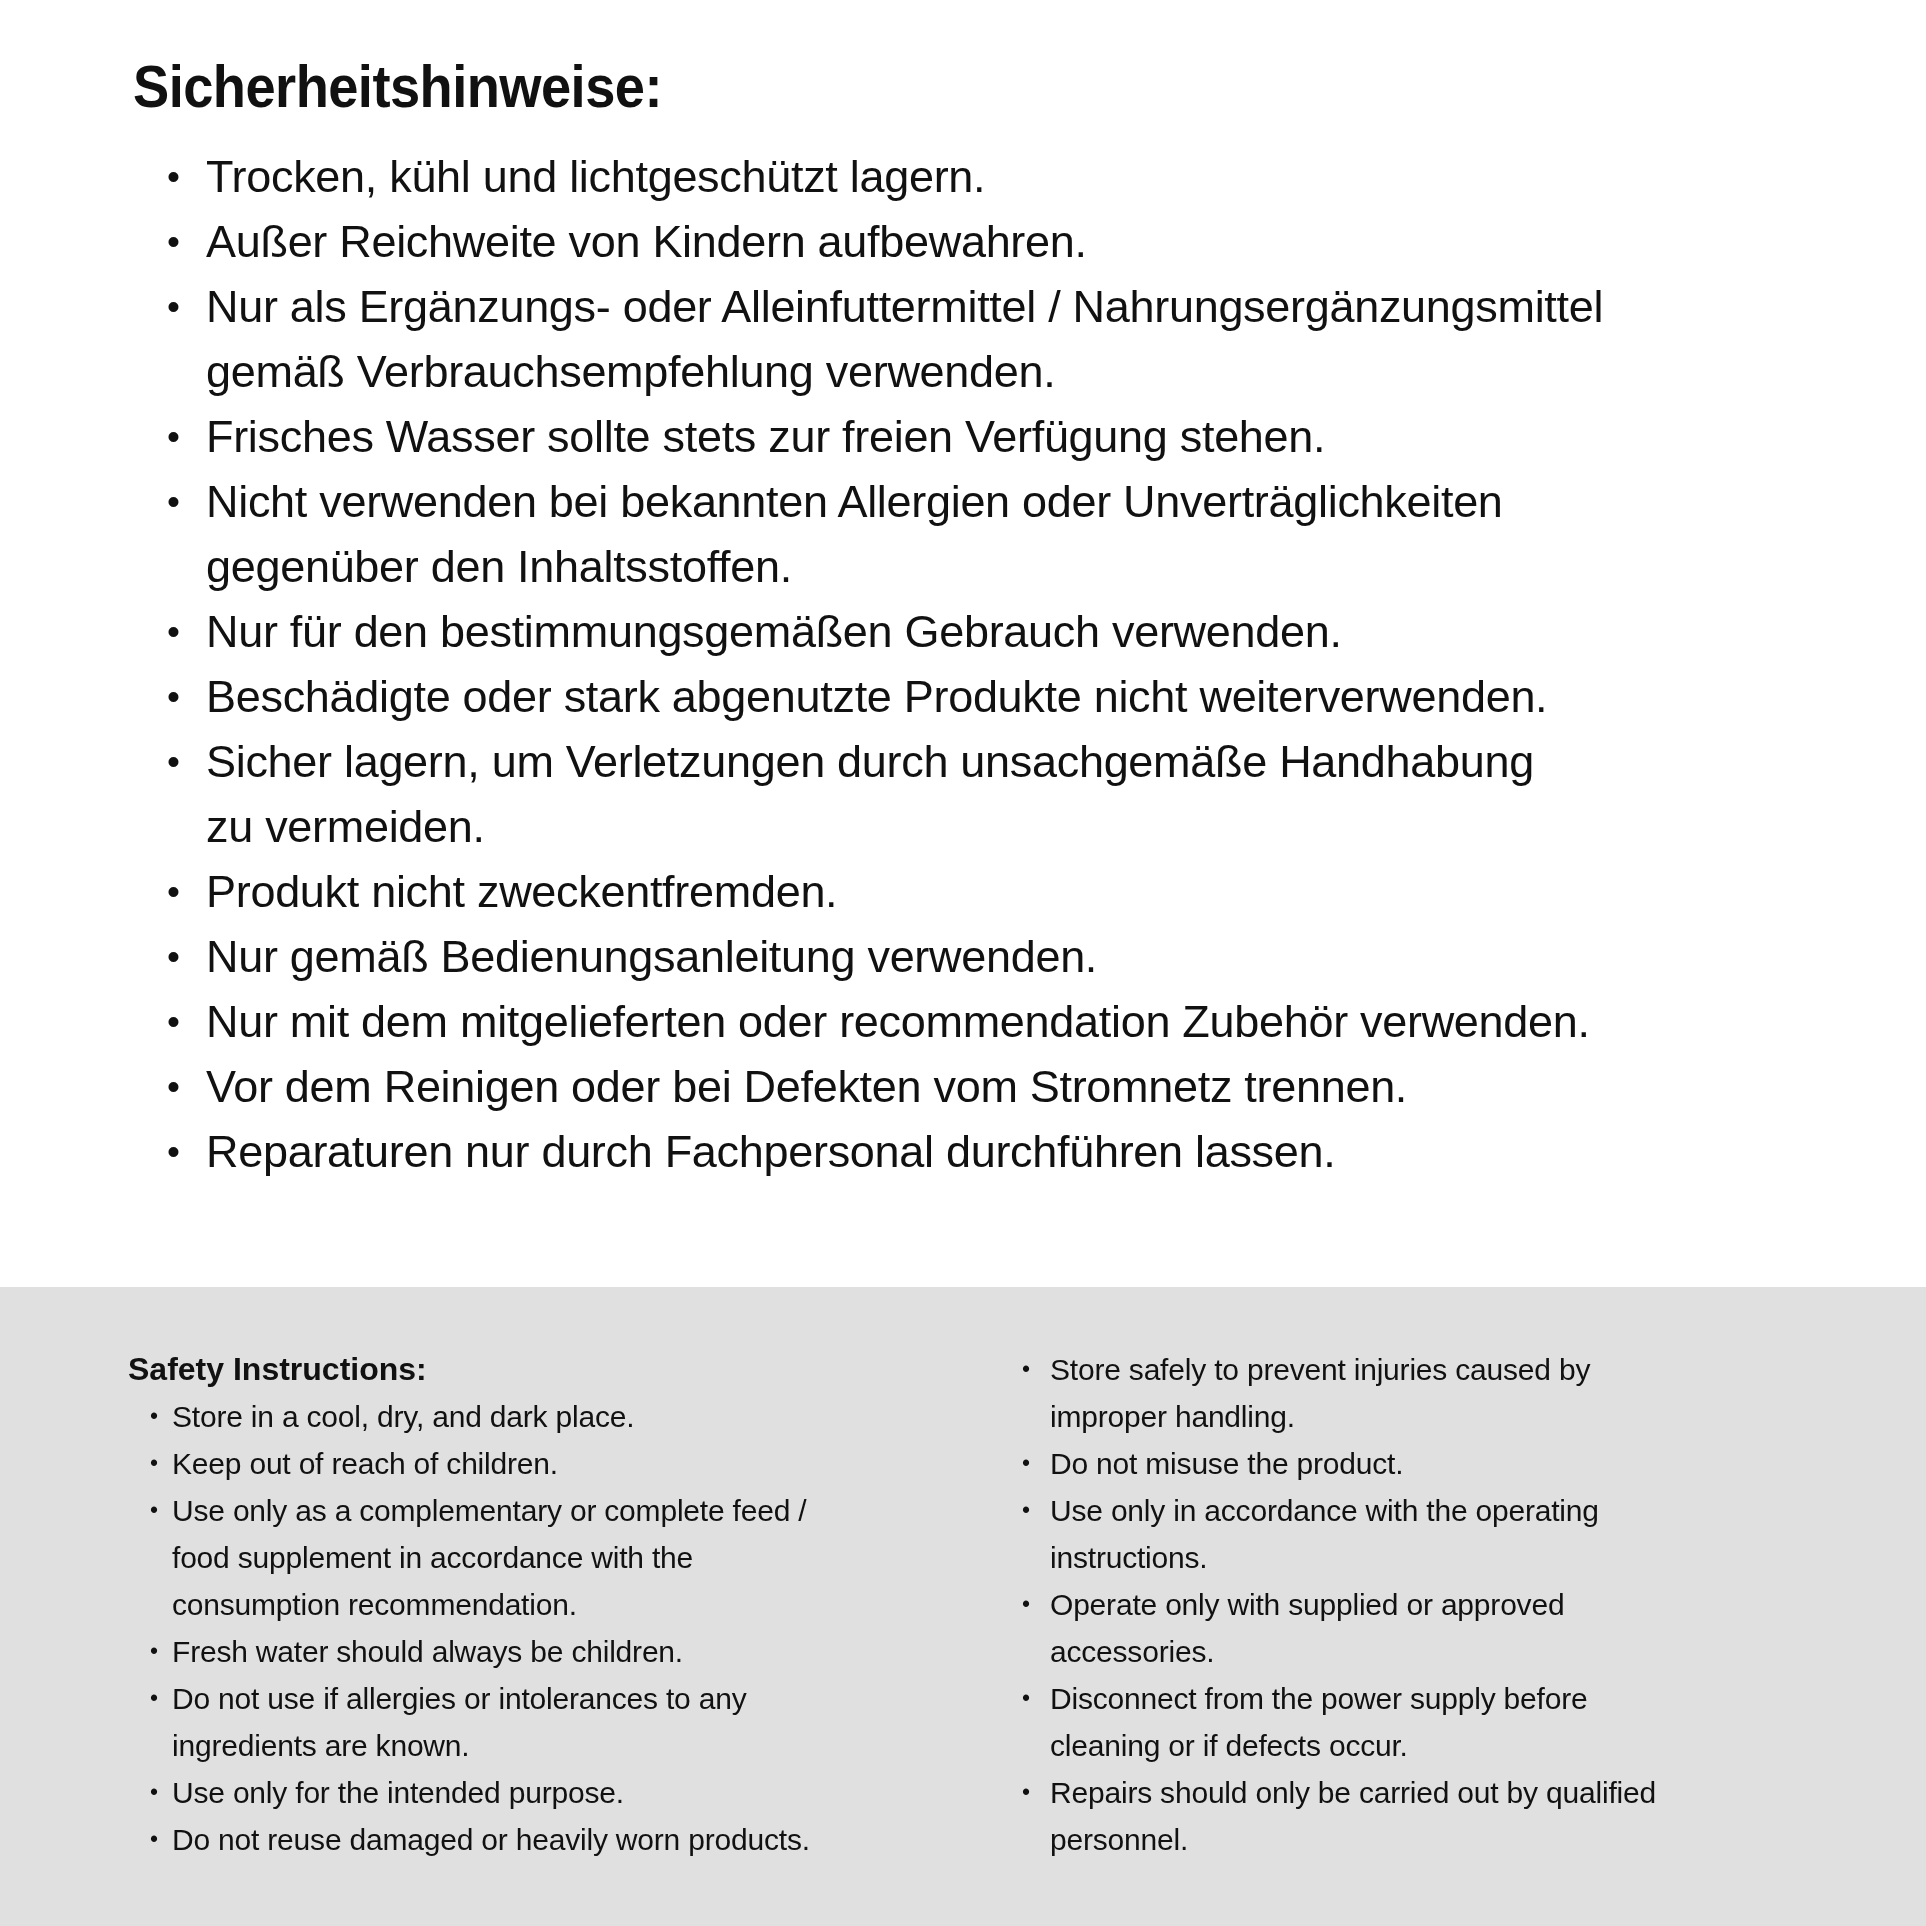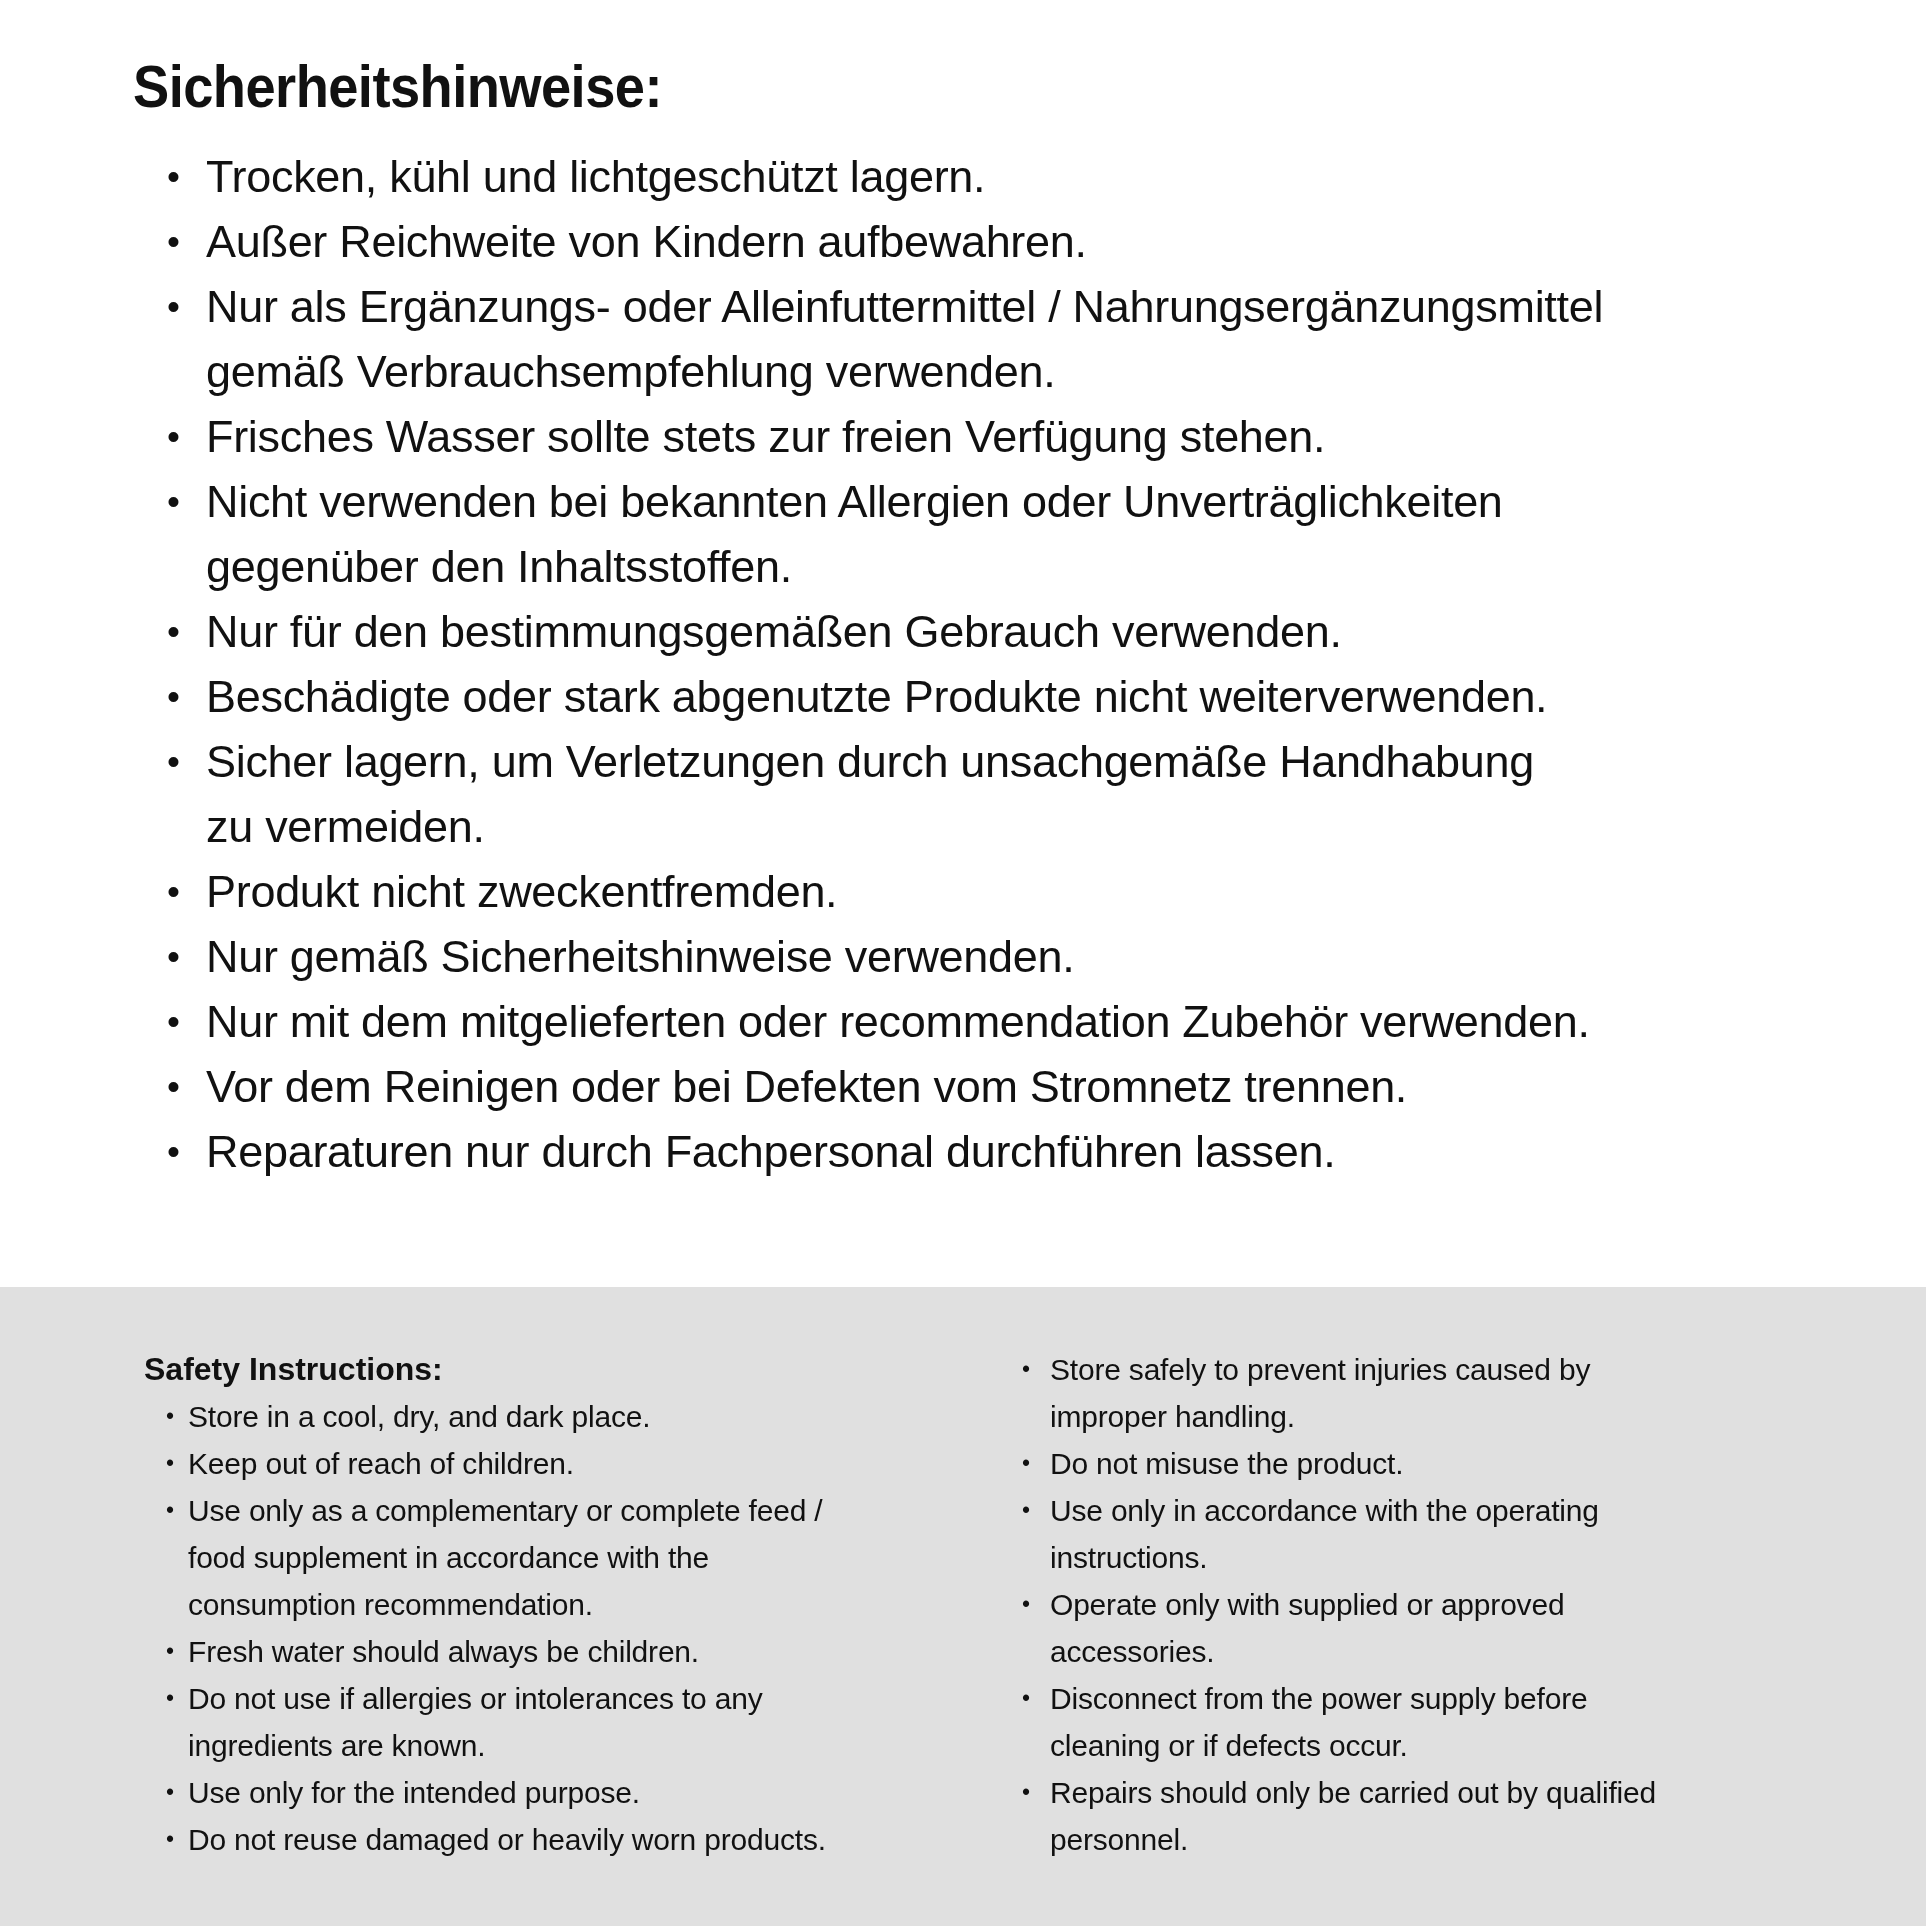--- a/index.html
+++ b/index.html
@@ -59,21 +59,21 @@
 
   
   .en-section {
     position: absolute;
     top: 1287px; left: 0;
     width: 1926px; height: 639px;
     background: var(--secondary-bg);
   }
   .en-col-left {
     position: absolute;
-    left: 144px; top: 59px;
+    left: 128px; top: 59px;
     width: 873px;
   }
   .en-heading {
     margin: 0;
     font-size: 32px;
     font-weight: 700;
     line-height: 47px;
     white-space: nowrap;
   }
   .en-list {
@@ -127,21 +127,21 @@
       <li>
         <span class="bullet">•</span>
         <span class="txt">Sicher lagern, um Verletzungen durch unsachgemäße Handhabung<br>zu vermeiden.</span>
       </li>
       <li>
         <span class="bullet">•</span>
         <span class="txt">Produkt nicht zweckentfremden.</span>
       </li>
       <li>
         <span class="bullet">•</span>
-        <span class="txt">Nur gemäß Sicherheitshinweise verwenden.</span>
+        <span class="txt">Nur gemäß Bedienungsanleitung verwenden.</span>
       </li>
       <li>
         <span class="bullet">•</span>
         <span class="txt">Nur mit dem mitgelieferten oder recommendation Zubehör verwenden.</span>
       </li>
       <li>
         <span class="bullet">•</span>
         <span class="txt">Vor dem Reinigen oder bei Defekten vom Stromnetz trennen.</span>
       </li>
       <li>

